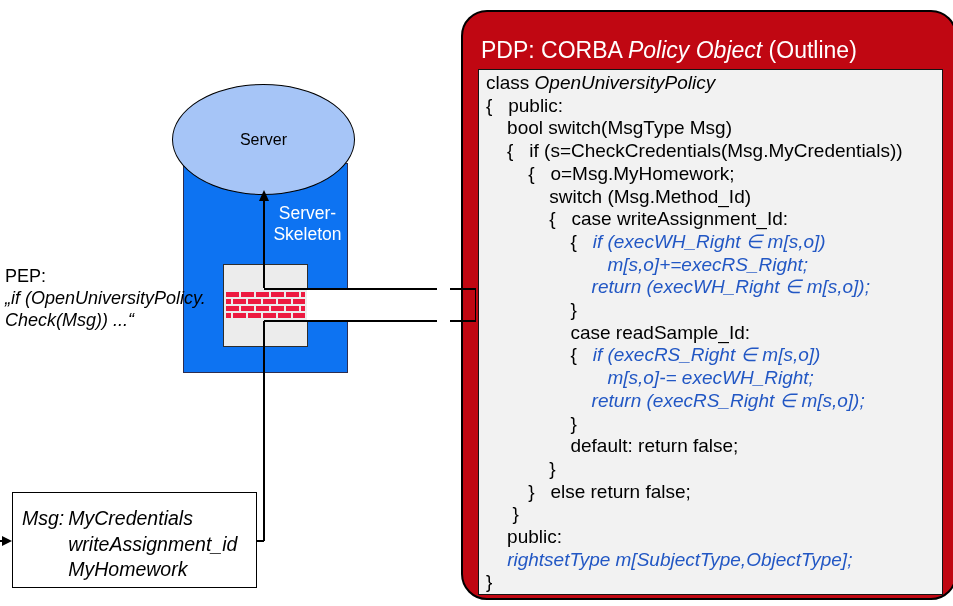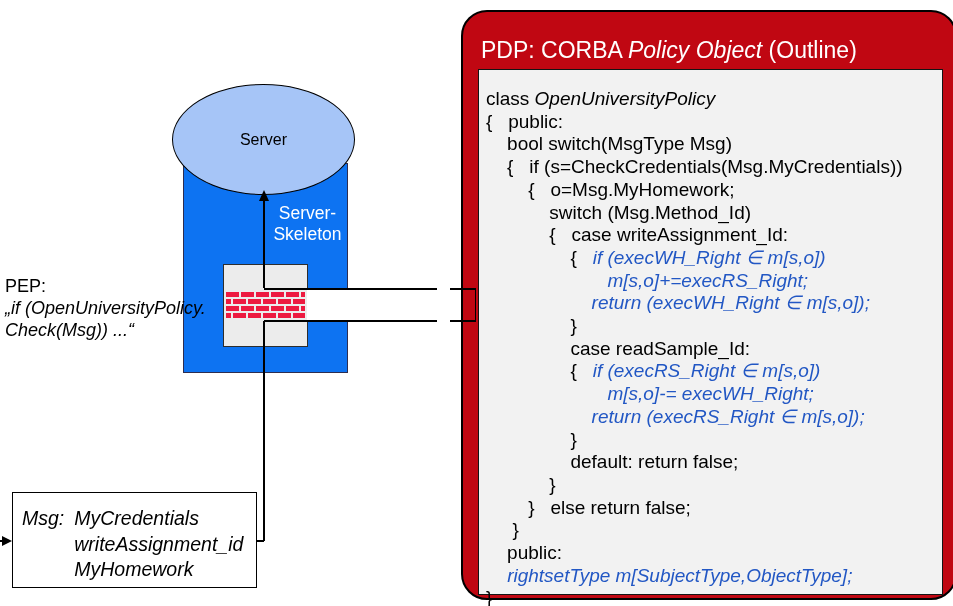--- a/index.html
+++ b/index.html
@@ -44,42 +44,42 @@
   .pipe-right    { left:474.5px; top:288px; width:1.5px; height:33.5px; background:#000; z-index:7; }
 
   .arrow-up { left:259px; top:190px; width:0; height:0; z-index:5;
     border-left:5.5px solid transparent; border-right:5.5px solid transparent;
     border-bottom:11px solid #000; }
   .arrow-right { left:2px; top:535.5px; width:0; height:0; z-index:4;
     border-top:5.5px solid transparent; border-bottom:5.5px solid transparent;
     border-left:10px solid #000; }
   .msg-arrow-shaft { left:0; top:540px; width:4px; height:1.5px; background:#000; z-index:4; }
 
-  .pep-text { left:5px; top:275px; width:270px; z-index:7; font-size:18px; line-height:22px; }
+  .pep-text { left:5px; top:265px; width:270px; z-index:7; font-size:18px; line-height:22px; }
   .pep-text .quote { font-style:italic; }
 
   .msg-box {
     left:12px; top:492px; width:245px; height:96px; background:#fff;
     border:1.5px solid #000; z-index:4; box-sizing:border-box;
-    padding:13px 0 0 9px; display:flex; gap:10px;
+    padding:13px 0 0 9px; display:flex; gap:4px;
     font-style:italic; font-size:19.5px; line-height:25.5px;
   }
 
   
   .pdp {
     left:461px; top:10px; width:496px; height:590px; box-sizing:border-box;
     background:var(--pdp-red,#c00712); border:2px solid #000; border-radius:26px; z-index:1;
   }
   .pdp-title {
     position:absolute; left:18px; top:25px; color:#fff; font-size:23px; white-space:pre;
   }
   .code-box {
     position:absolute; left:15px; top:57px; width:465px; height:526px; box-sizing:border-box;
     background:var(--code-bg,#f2f2f2); border:1.5px solid #141414;
-    padding:18px 0 0 7px; font-size:19px; line-height:22.7px;
+    padding:2px 0 0 7px; font-size:19px; line-height:22.7px;
   }
   .code-line { white-space:pre; }
   .seg-p { color:#000; }
   .seg-i { color:#000; font-style:italic; }
   .seg-b { color:var(--code-blue,#2257c4); font-style:italic; }
   .it { font-style:italic; }
 </style>
 </head>
 <body>
 

